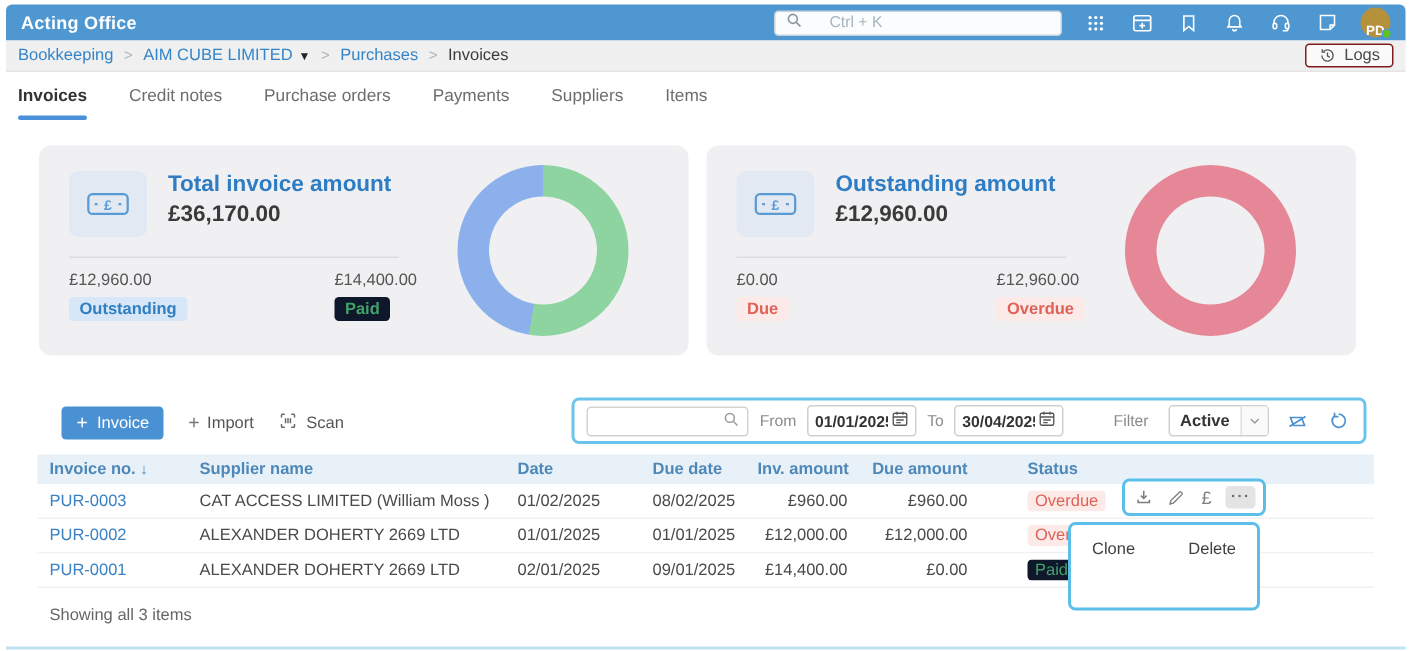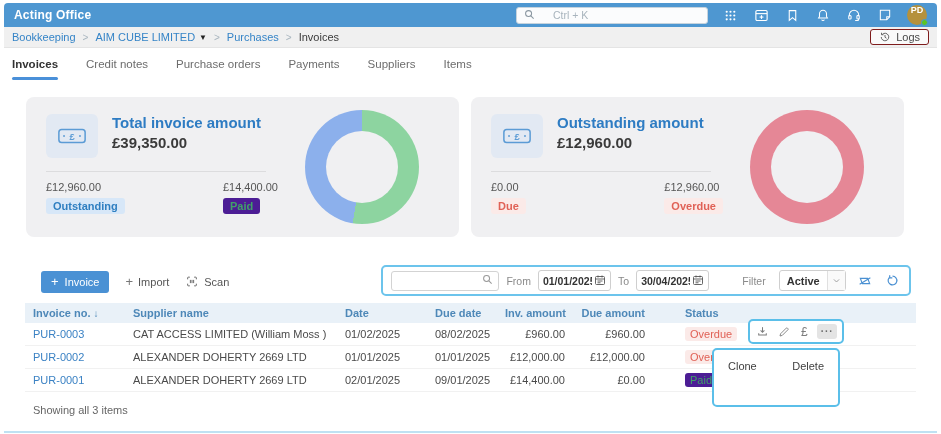--- a/index.html
+++ b/index.html
@@ -9,21 +9,21 @@
 
   
   .topbar{height:24px;background:#4e97d1;border-radius:4px 4px 0 0;display:flex;align-items:center;padding:0 10px;gap:14px}
   .app-title{color:#fff;font-weight:bold;font-size:12px;letter-spacing:.2px}
   .top-search{margin-left:auto;width:192px;height:17px;background:#fbfcfd;border:1px solid #c6d3dd;border-radius:3px;display:flex;align-items:center;gap:18px;padding:0 7px}
   .top-search svg{flex:0 0 auto}
   .top-search input{border:none;outline:none;background:transparent;font-size:10.5px;color:#666;width:100%;font-family:"Liberation Sans",sans-serif}
   .top-search input::placeholder{color:#a8b4bd}
   .top-icons{display:flex;align-items:center;gap:15px}
   .tico{width:16px;height:16px;display:flex;align-items:center;justify-content:center;cursor:pointer}
-  .avatar{width:20px;height:20px;border-radius:50%;background:#b5913c;color:#fff;font-size:9px;font-weight:bold;display:flex;align-items:flex-start;justify-content:center;position:relative;cursor:pointer}
+  .avatar{width:20px;height:20px;border-radius:50%;background:#b5913c;color:#fff;font-size:9px;font-weight:bold;display:flex;align-items:flex-end;justify-content:center;position:relative;cursor:pointer}
   .avatar .dot{position:absolute;right:-1px;bottom:-1px;width:7px;height:7px;border-radius:50%;background:#5cc422;border:1px solid #4e97d1}
 
   
   .crumbbar{height:21px;background:#f0f0f0;border-bottom:1px solid #e4e4e4;display:flex;align-items:center;padding:0 8px;font-size:11px}
   .crumb{color:#3584c7;cursor:pointer}
   .crumb-current{color:#3b3b3b}
   .crumb-sep{color:#a9b6bf;margin:0 7px;font-size:10px}
   .caret-down{font-size:8px;color:#222;margin-left:4px}
   .logs-btn{margin-left:auto;display:flex;align-items:center;gap:5px;background:#fafafa;border:1px solid #7f1d1d;border-radius:3px;padding:1px 8px;color:#4a4a4a;cursor:pointer}
 
@@ -39,21 +39,21 @@
   .card{width:433px;height:140px;background:#f0f0f2;border-radius:8px;position:relative;padding:17px 20px}
   .card-head{display:flex;gap:14px;align-items:flex-start}
   .card-icon{width:52px;height:44px;background:#e2e9f3;border-radius:6px;display:flex;align-items:center;justify-content:center}
   .card-title{color:#2e7cc3;font-size:15px;font-weight:bold;line-height:1.25}
   .card-amount{color:#3a3a3a;font-size:15px;font-weight:bold;margin-top:1px}
   .card-divider{width:220px;border-top:1px solid #dcdcde;margin:13px 0 9px}
   .card-stats{display:flex;width:232px;justify-content:space-between}
   .stat-value{color:#555;font-size:11px}
   .stat-badge{display:inline-block;margin-top:5px;font-size:11px;font-weight:bold;padding:2px 7px;border-radius:3px}
   .badge-blue{background:#d7e7f8;color:#2f7fc1}
-  .badge-green{background:#4c1d95;color:#41a169}
+  .badge-green{background:#0f172a;color:#41a169}
   .badge-red{background:#fbeae8;color:#e06156}
   .donut{position:absolute;right:40px;top:13px;width:114px;height:114px;border-radius:50%}
   .donut::after{content:"";position:absolute;inset:21px;border-radius:50%;background:#f0f0f2}
 
   
   .toolbar{margin-top:30px;height:30px;display:flex;align-items:center;padding-left:37px;position:relative}
   .btn-primary{background:#4a91d4;color:#fff;border:none;border-radius:3px;font-size:11px;padding:5px 10px;display:flex;align-items:center;gap:6px;cursor:pointer;font-family:"Liberation Sans",sans-serif}
   .btn-primary .plus{font-size:13px;line-height:10px}
   .btn-ghost{background:none;border:none;color:#555;font-size:11px;display:flex;align-items:center;gap:5px;margin-left:16px;cursor:pointer;font-family:"Liberation Sans",sans-serif}
   .btn-ghost .plus{font-size:13px;color:#777;line-height:10px}
@@ -193,21 +193,21 @@
         <div class="card-icon">
           <svg width="30" height="22" viewBox="0 0 32 22" fill="none" stroke="#5b9bd5" stroke-width="1.6">
               <rect x="2" y="4" width="28" height="14" rx="3"></rect>
               <text x="16" y="15" text-anchor="middle" font-size="10" stroke="none" fill="#5b9bd5" font-weight="bold">£</text>
               <line x1="6.5" y1="11" x2="8.5" y2="11"></line>
               <line x1="23.5" y1="11" x2="25.5" y2="11"></line>
             </svg>
         </div>
         <div>
           <div class="card-title">Total invoice amount</div>
-          <div class="card-amount">£39,350.00</div>
+          <div class="card-amount">£36,170.00</div>
         </div>
       </div>
       <div class="card-divider"></div>
       <div class="card-stats">
         <div>
           <div class="stat-value">£12,960.00</div>
           <span class="stat-badge badge-blue">Outstanding</span>
         </div>
         <div>
           <div class="stat-value">£14,400.00</div>

